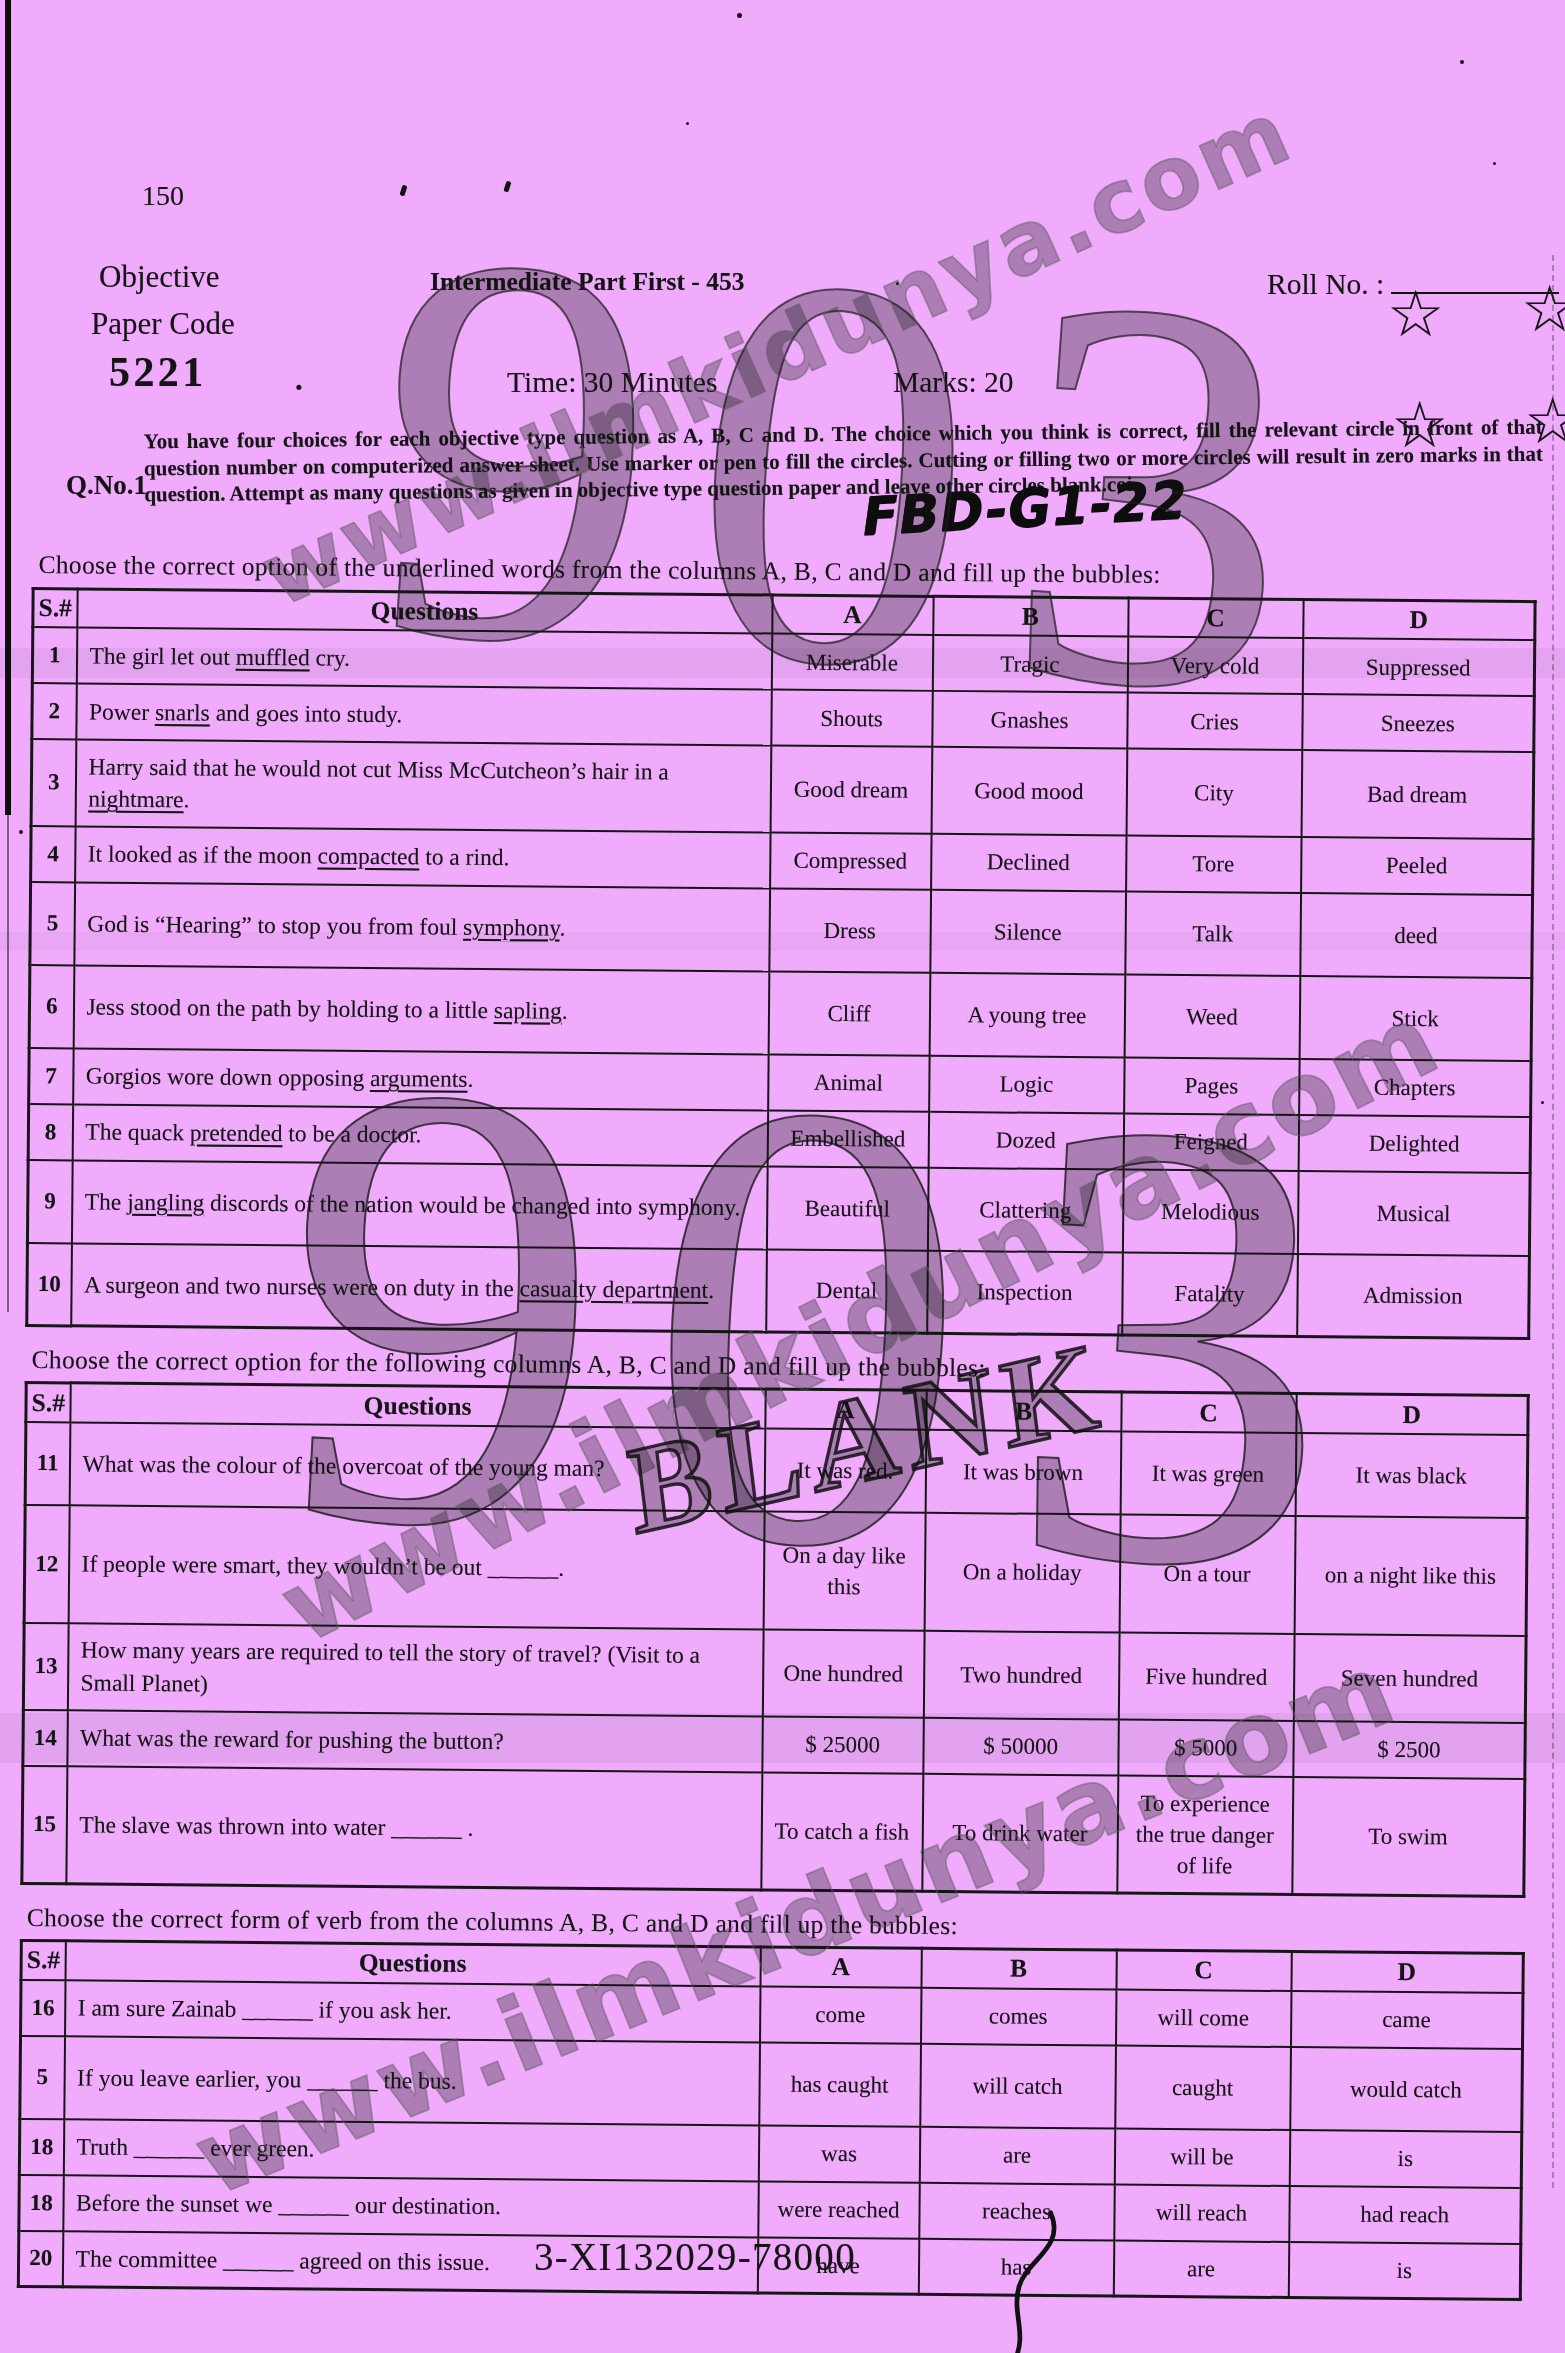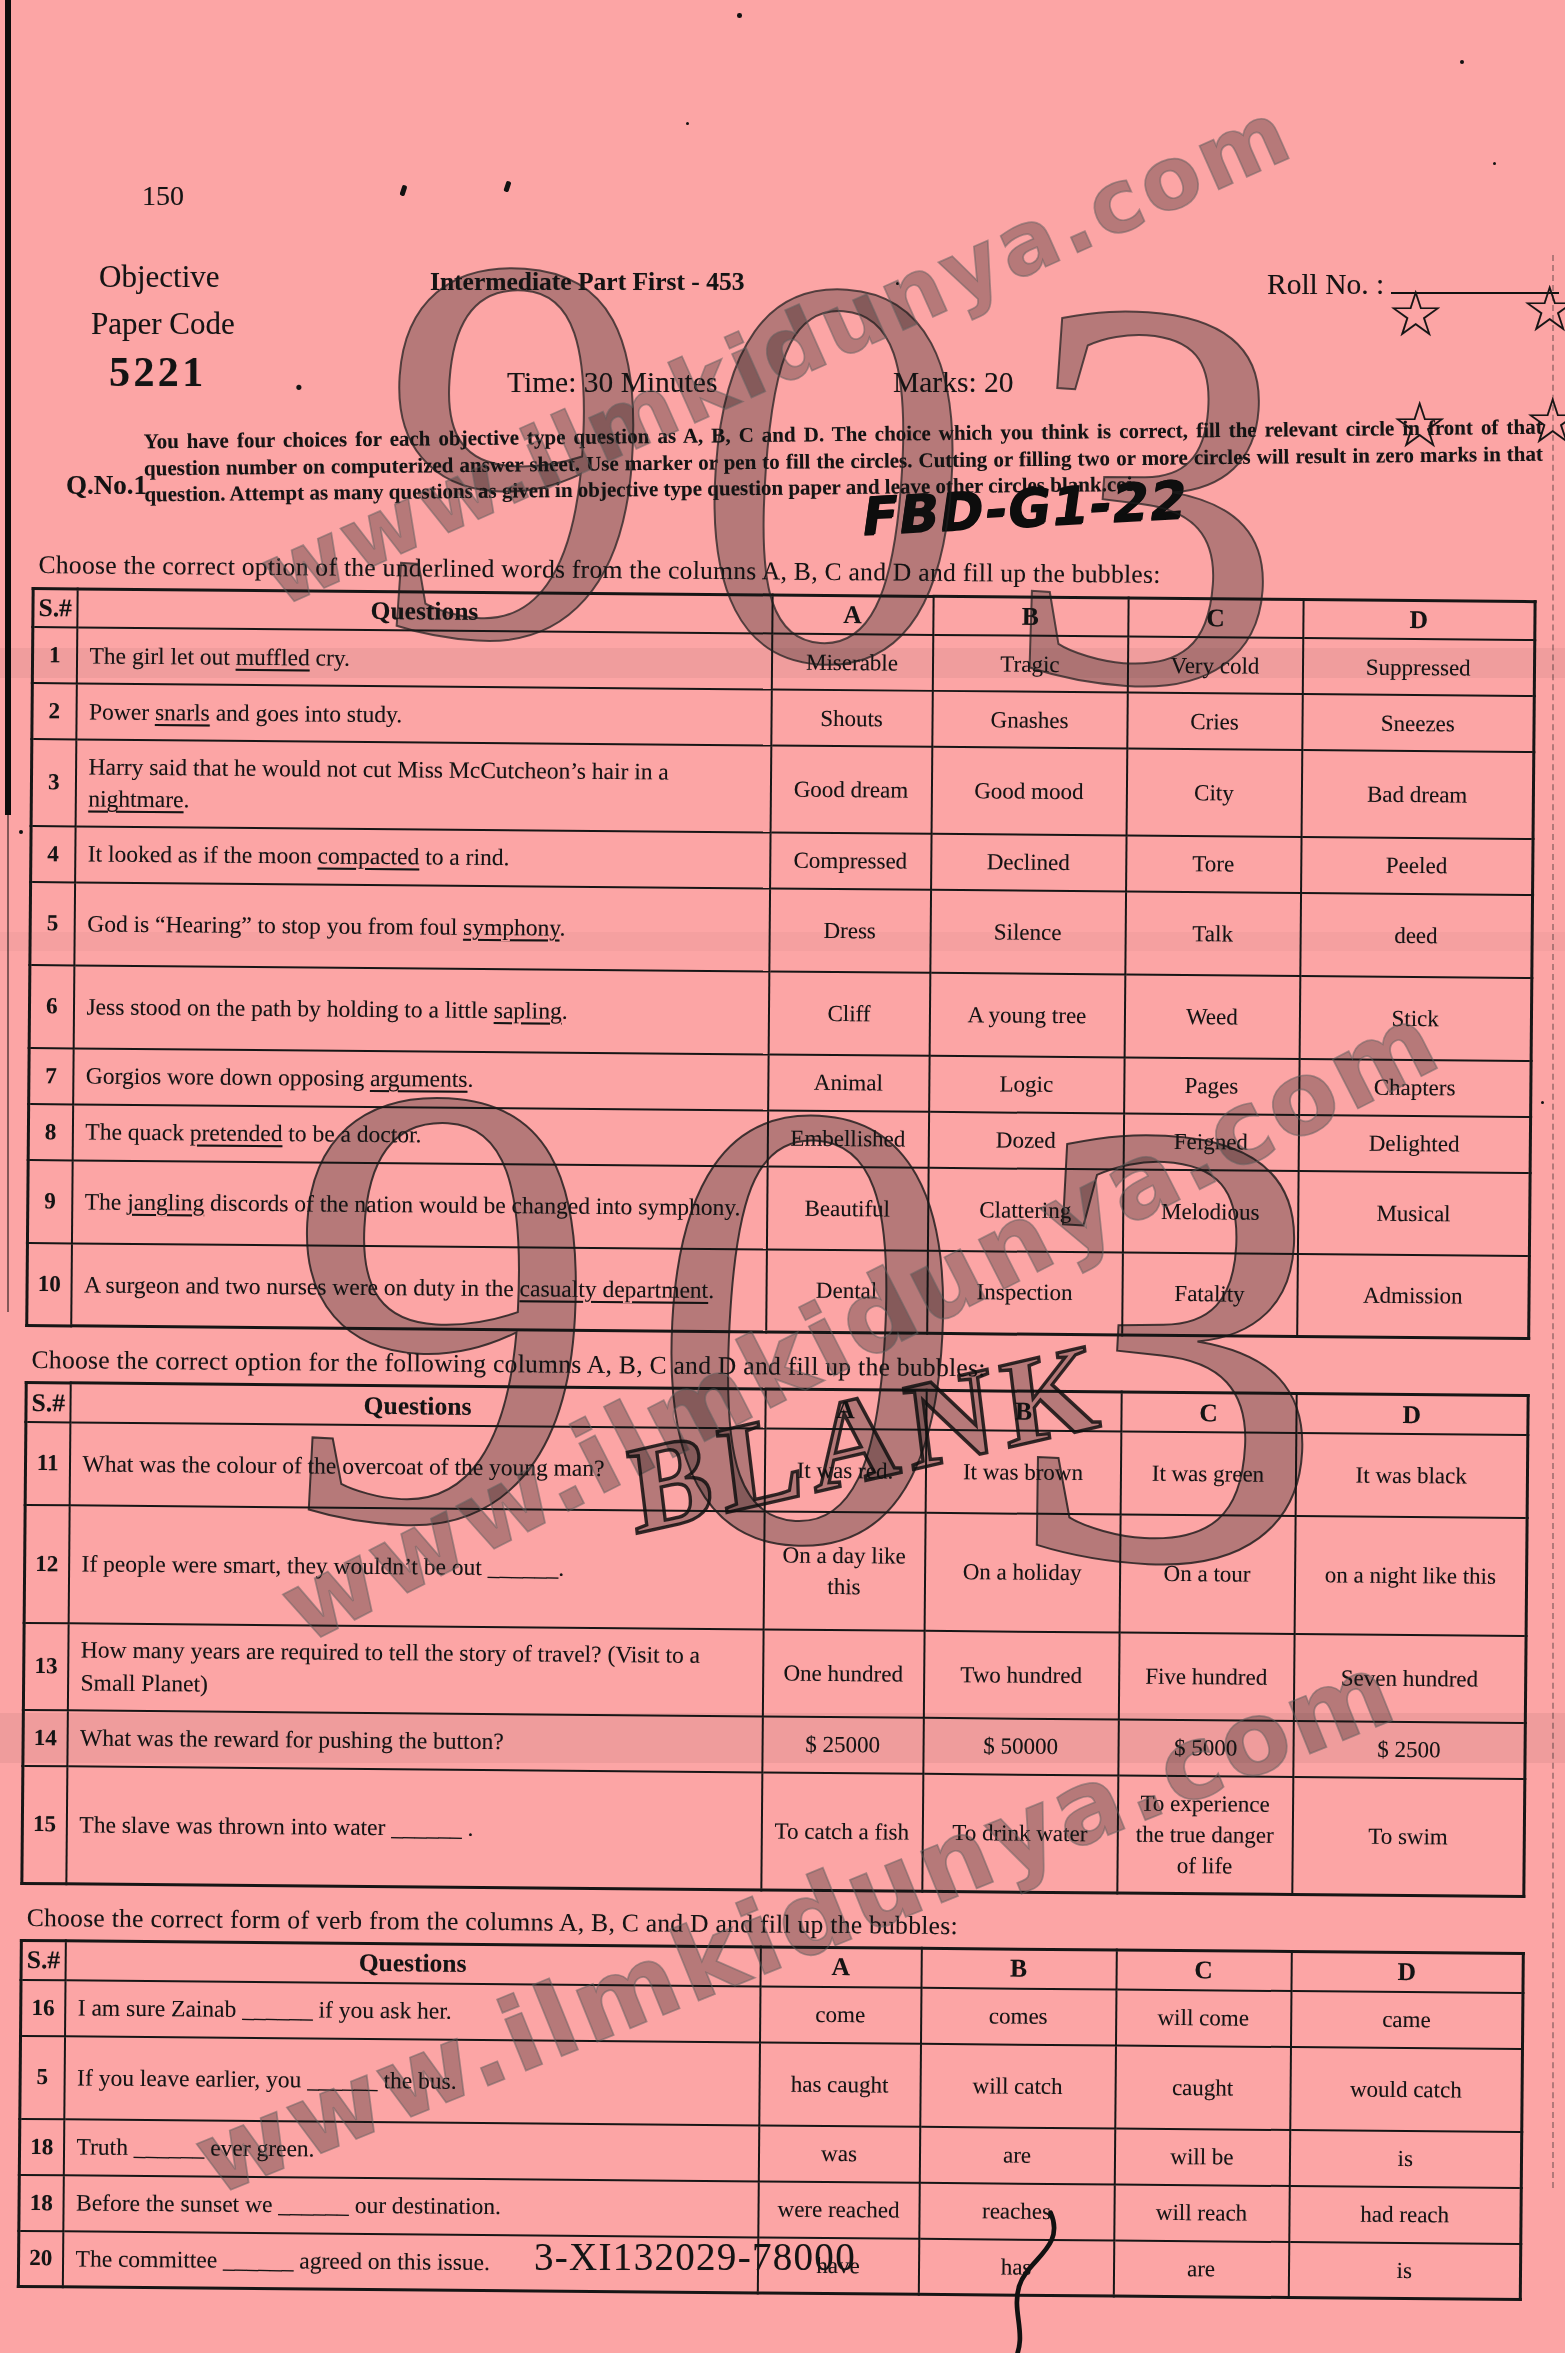--- a/index.html
+++ b/index.html
@@ -1,20 +1,20 @@
 <!DOCTYPE html>
 <html style="font-size:10.7px"><head>
 <meta charset="utf-8">
 <style>
   * { box-sizing: border-box; margin: 0; padding: 0; }
   html,body { background:#d8d8d4; }
   .page {
     position: relative;
     width: 1566px; height: 2354px;
-    background: #fca5a5;
+    background: #f0abfc;
     font-family: "Liberation Serif", serif;
     color: #141414;
     overflow: hidden;
     text-shadow: 0 0 0.7px rgba(20,20,20,0.30);
   }
   .abs { position: absolute; }
 
   
   .scan-bar-left   { left:5.4px; top:0; width:6px; height:815px; background:#0c0c0c; }
   .scan-bar-left2  { left:7.4px; top:815px; width:2px; height:497px; background:rgba(10,10,10,.5); }

